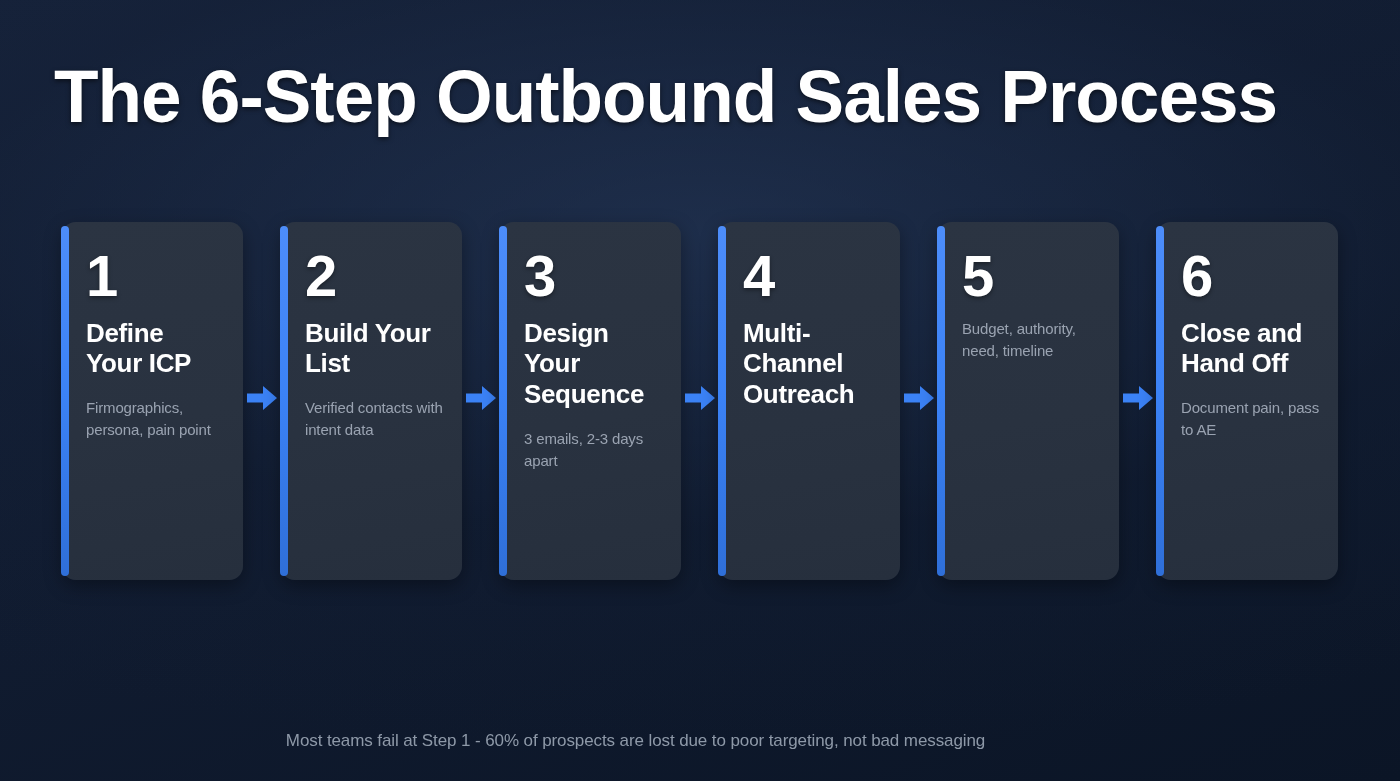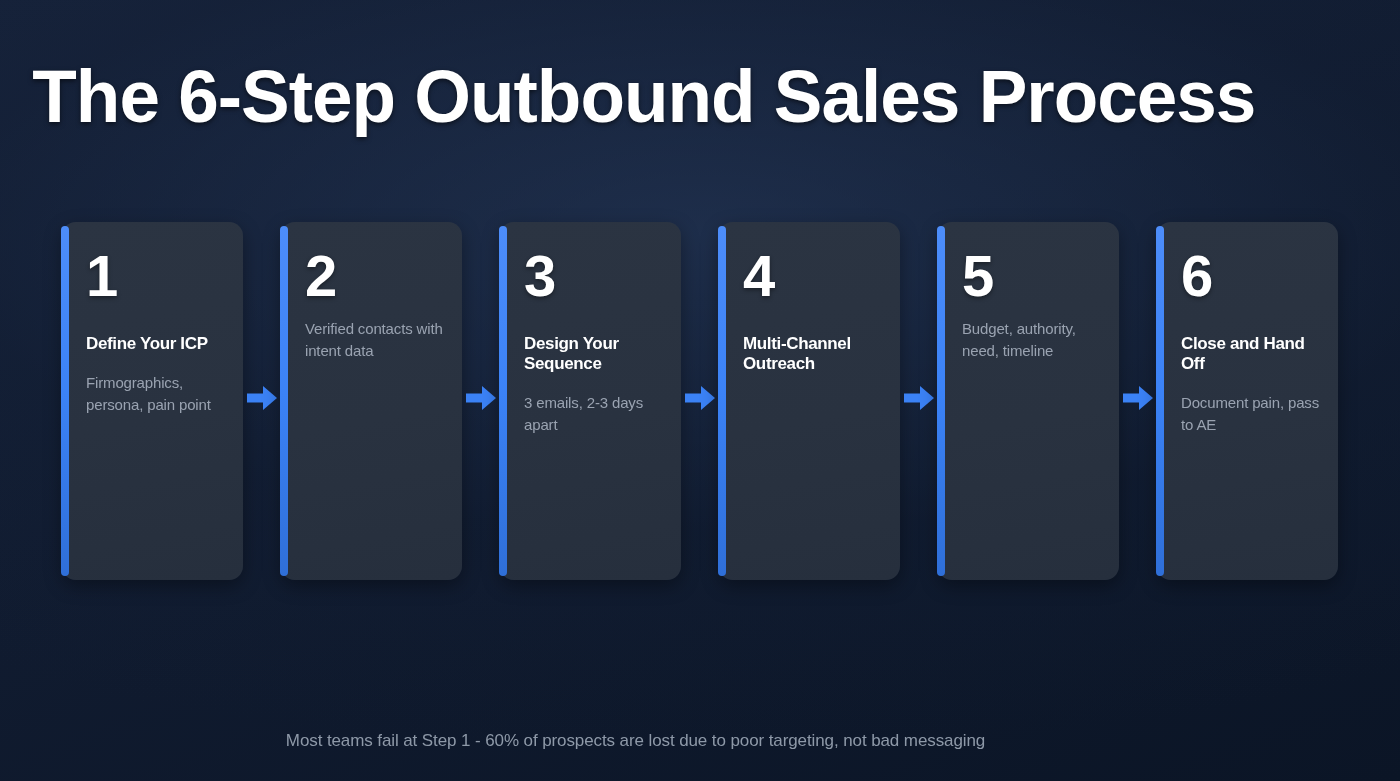--- a/index.html
+++ b/index.html
@@ -21,21 +21,20 @@
     background:
       radial-gradient(120% 85% at 50% 30%, rgba(40,60,95,0.55) 0%, rgba(20,33,56,0.25) 45%, rgba(10,20,36,0) 78%),
       linear-gradient(160deg, #16223a 0%, #111c31 42%, #0b1526 100%);
     pointer-events:none;
   }
 
   .stage {
     position:relative;
     width:1242px; height:781px;
     display:flex; flex-direction:column;
-    align-items:center;
     padding-left:45px;
   }
 
   
   .page-title {
     margin-top:54px;
     font-size:74px;
     font-weight:bold;
     letter-spacing:-1.0px;
     color:#ffffff;
@@ -76,22 +75,22 @@
   .step-number {
     font-size:58px;
     font-weight:bold;
     line-height:0.82;
     color:#ffffff;
     letter-spacing:-1px;
     text-shadow:0 2px 4px rgba(0,0,0,0.4);
   }
 
   .step-title {
-    margin-top:34px;
-    font-size:17px;
+    margin-top:18px;
+    font-size:26px;
     font-weight:bold;
     line-height:1.18;
     color:#ffffff;
     letter-spacing:-0.35px;
   }
 
   .step-desc {
     margin-top:18px;
     font-size:15px;
     line-height:1.5;
@@ -145,20 +144,21 @@
     <div class="connector">
       <span class="arrow">
         <svg viewBox="0 0 30 26">
             <path d="M0 8.5 H16 V1 L30 13 L16 25 V17.5 H0 Z" fill="#3b82f6"></path>
           </svg>
       </span>
     </div>
 
     <div class="step-card">
       <div class="step-number">2</div>
+      <div class="step-title">Build Your List</div>
       <div class="step-desc">Verified contacts with intent data</div>
     </div>
 
     <div class="connector">
       <span class="arrow">
         <svg viewBox="0 0 30 26">
             <path d="M0 8.5 H16 V1 L30 13 L16 25 V17.5 H0 Z" fill="#3b82f6"></path>
           </svg>
       </span>
     </div>

